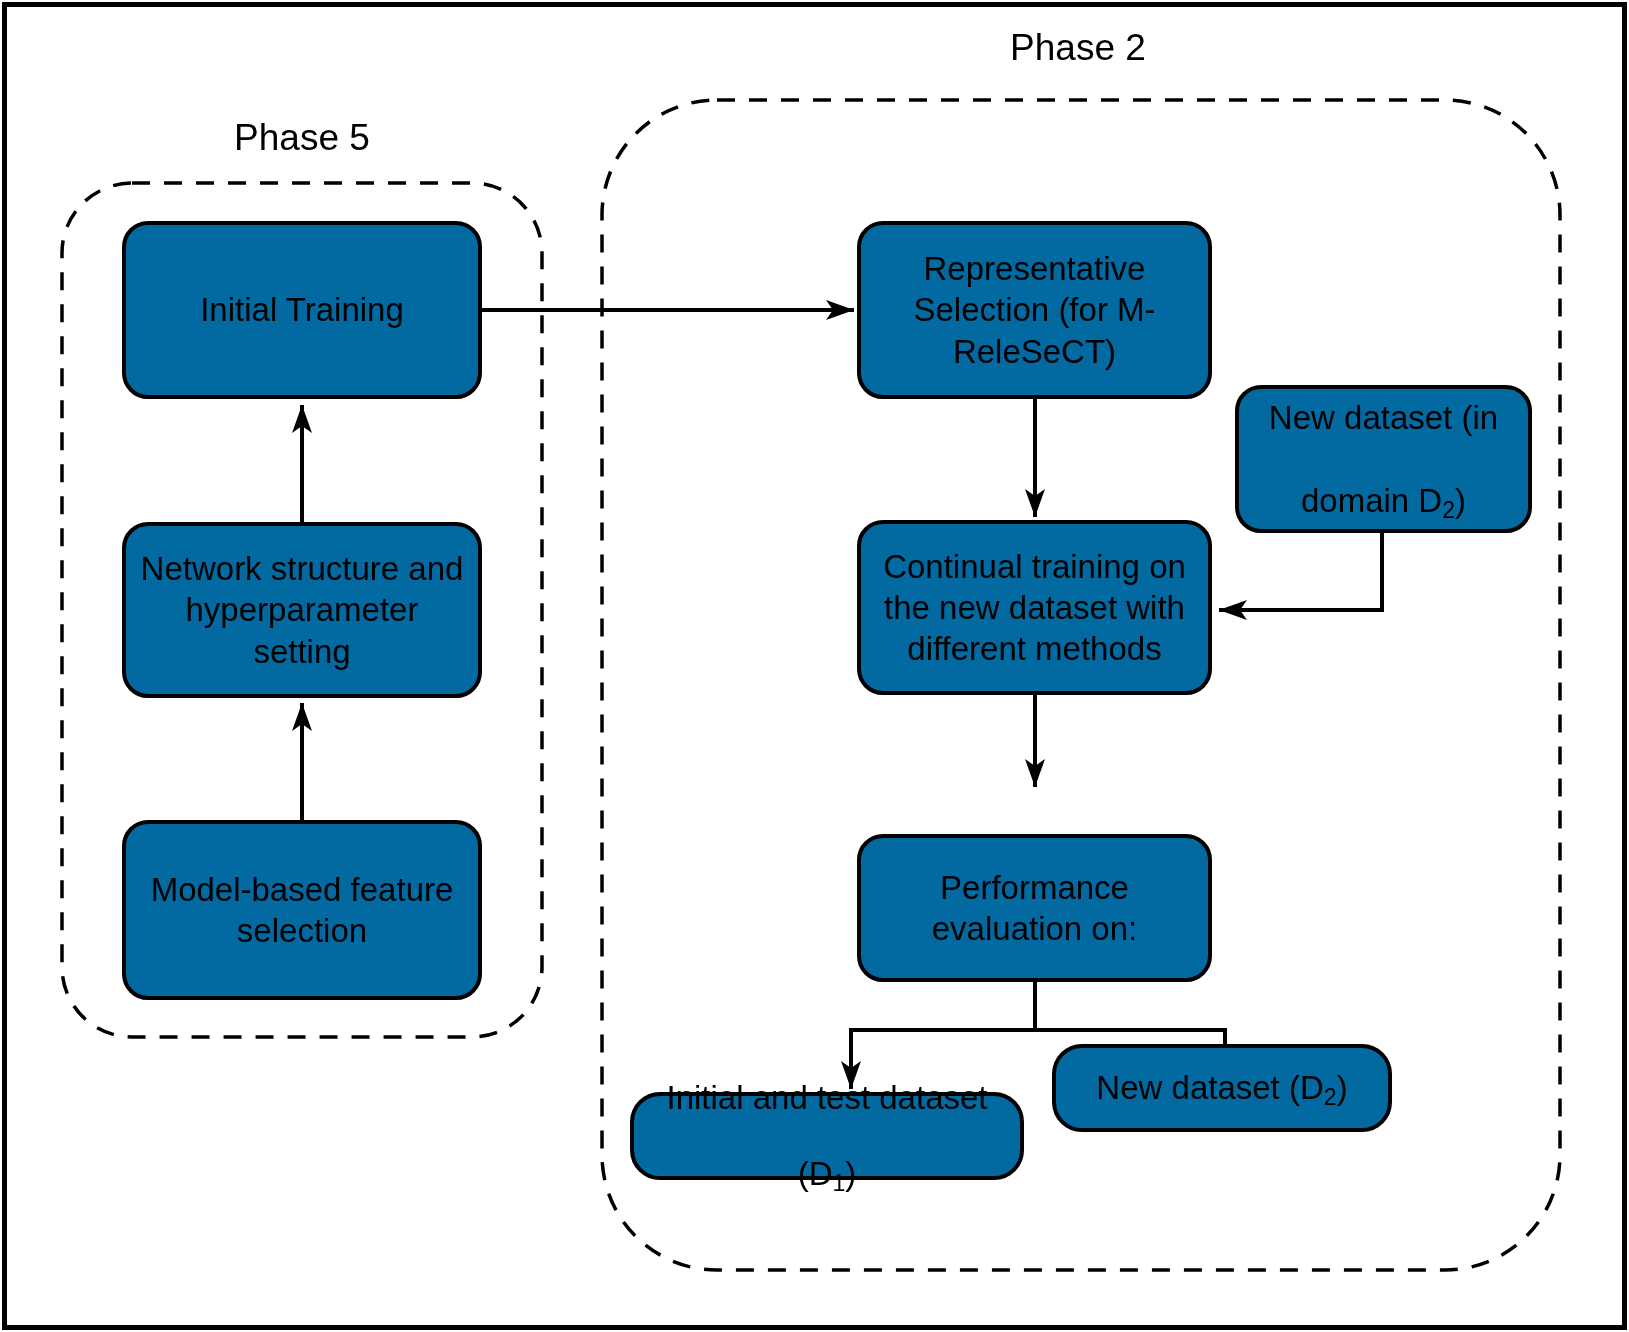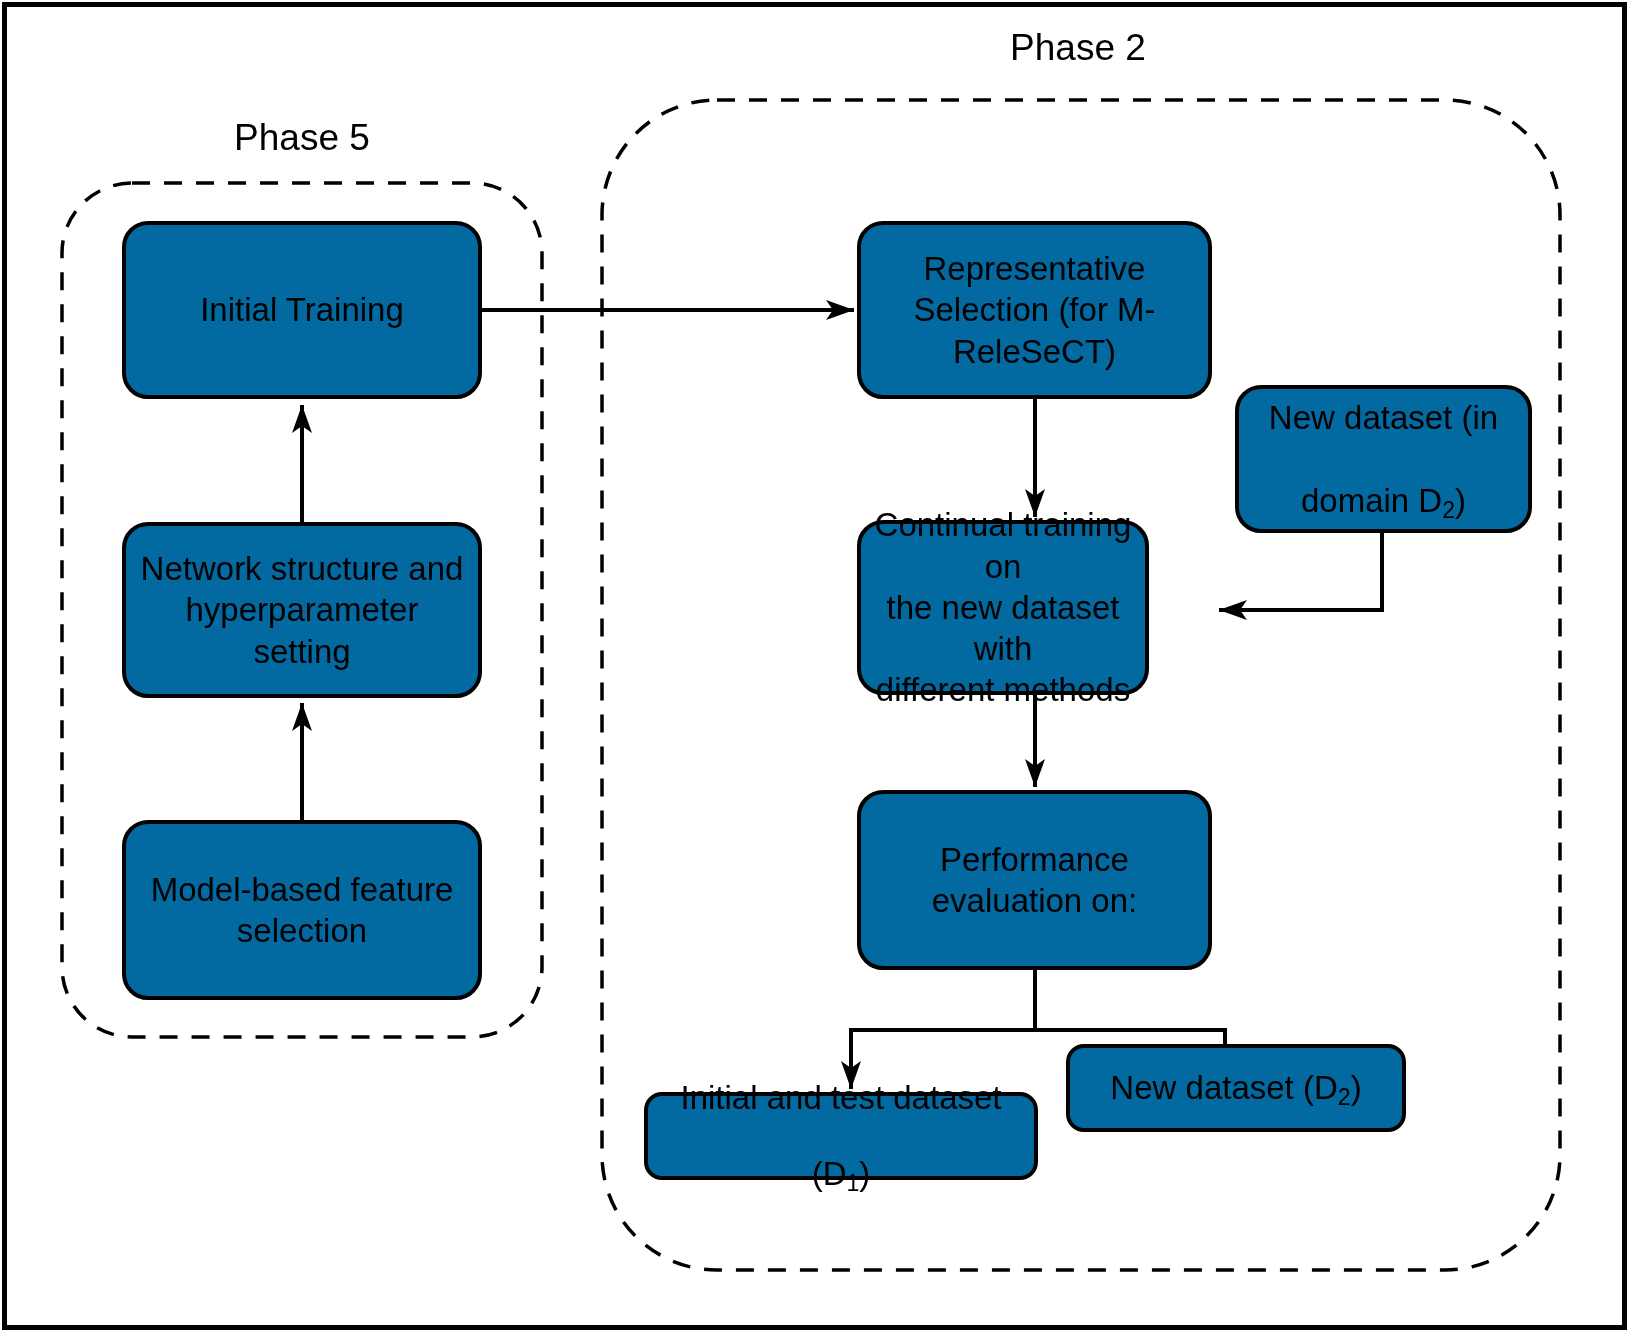--- a/index.html
+++ b/index.html
@@ -44,23 +44,22 @@
     text-align: center;
     border: 4px solid #000000;
     border-radius: 26px;
     background: #0369a1;
     font-size: 33px;
     line-height: 1.25;
     white-space: pre-line;
     box-sizing: border-box;
   }
   .node-small {
-    border-radius: 18px;
+    border-radius: 30px;
     line-height: 1.15;
-    margin-left: 14px;
   }
   .multiline-label { display: block; }
   .line { display: block; }
   sub.subnum {
     font-size: 0.7em;
     line-height: 0;
     vertical-align: -0.25em;
   }
 </style>
 </head>
@@ -118,27 +117,27 @@
 ReleSeCT)</span>
   </div>
 
   <div class="node" style="left:1235px; top:385px; width:297px; height:148px;">
     <span class="multiline-label">
       <span class="line">New dataset (in</span>
       <span class="line"><span>domain D</span><sub class="subnum">2</sub><span>)</span></span>
     </span>
   </div>
 
-  <div class="node" style="left:857px; top:520px; width:292px; height:175px;">
+  <div class="node" style="left:857px; top:520px; width:355px; height:175px;">
     <span class="multiline-label">Continual training on
 the new dataset with
 different methods</span>
   </div>
 
-  <div class="node" style="left:857px; top:790px; width:355px; height:180px;align-items:center;">
+  <div class="node" style="left:857px; top:834px; width:355px; height:148px;align-items:center;">
     <span class="multiline-label">Performance
 evaluation on:</span>
   </div>
 
   <div class="node node-small" style="left:630px; top:1092px; width:394px; height:88px;">
     <span class="multiline-label">
       <span class="line">Initial and test dataset</span>
       <span class="line"><span>(D</span><sub class="subnum">1</sub><span>)</span></span>
     </span>
   </div>

